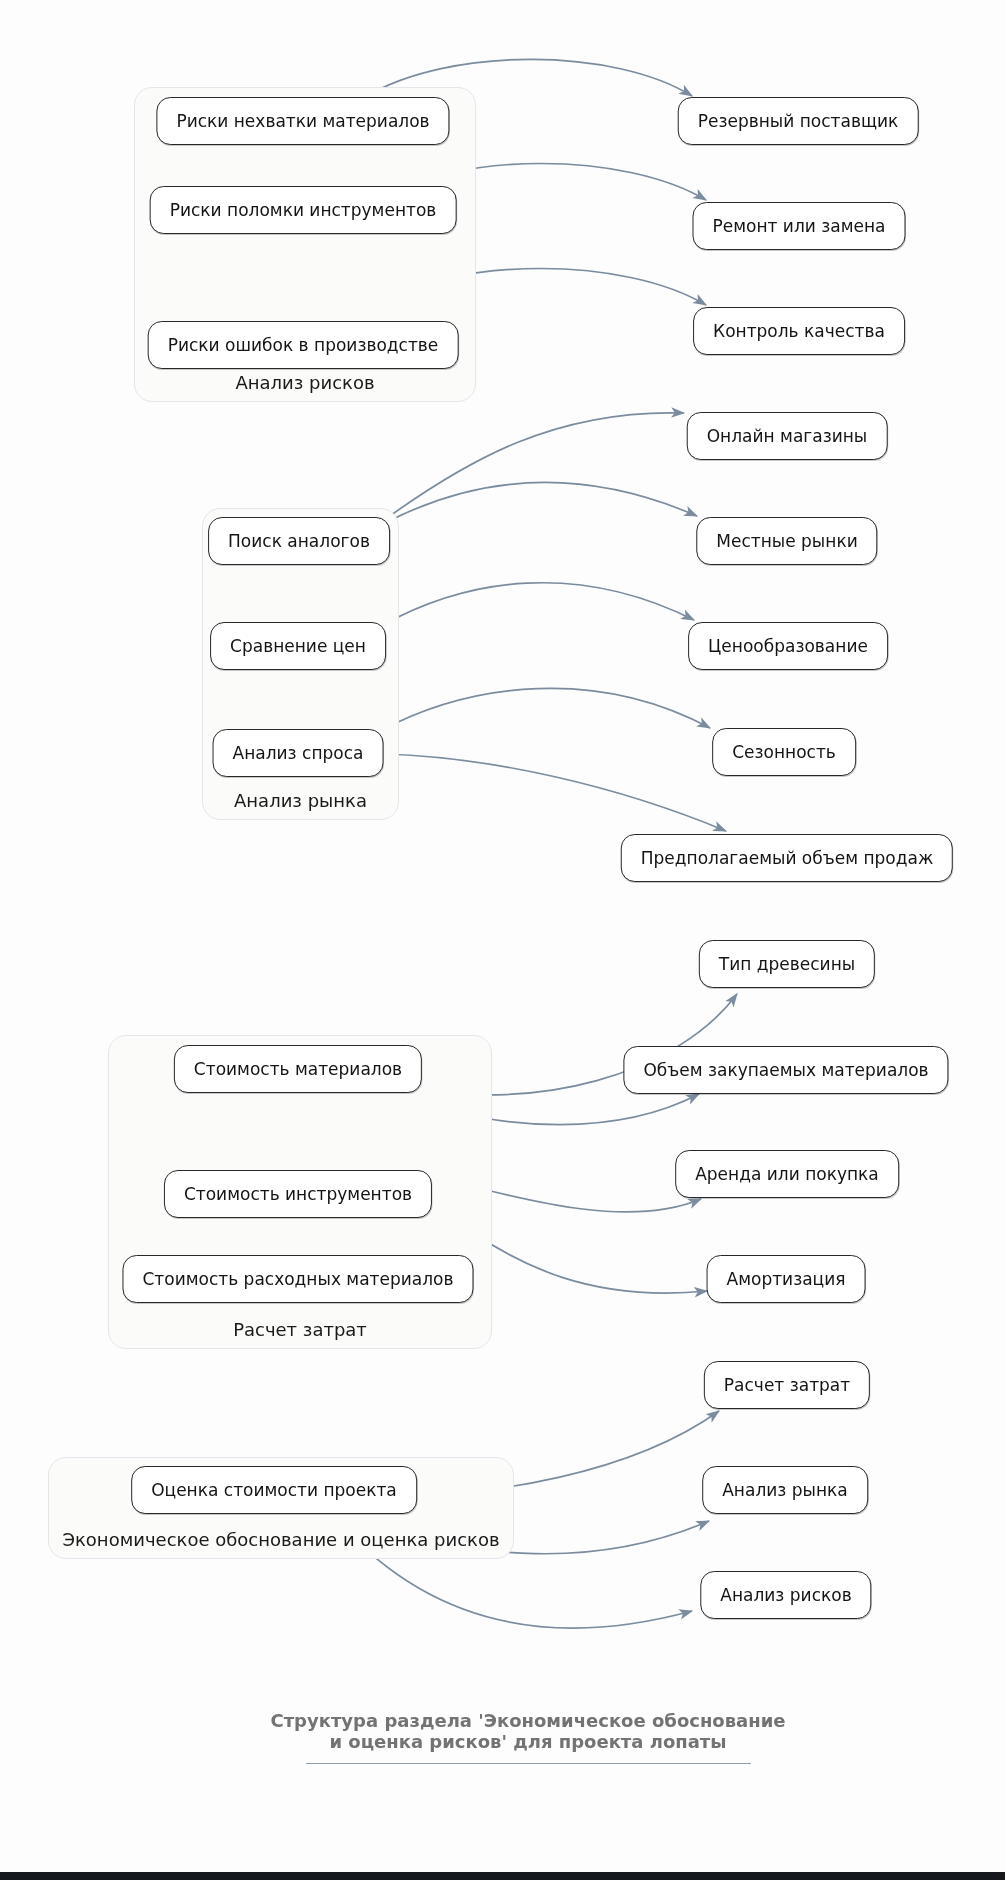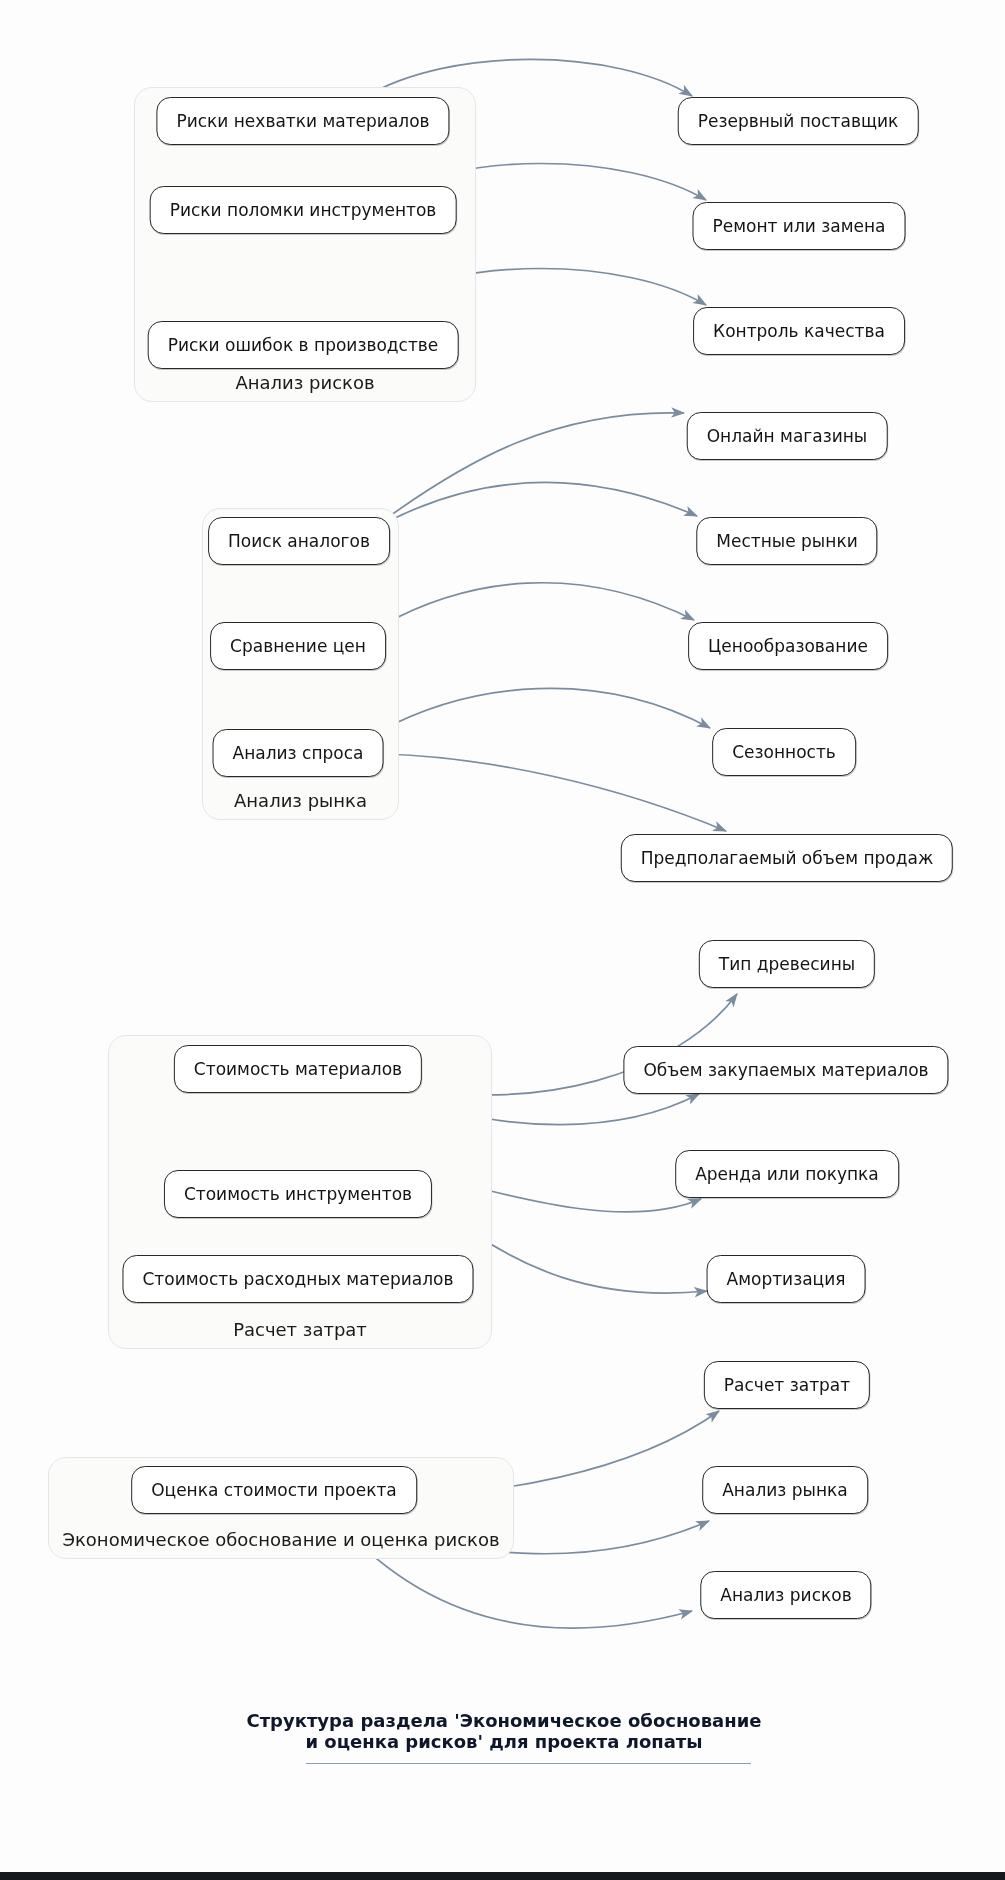--- a/index.html
+++ b/index.html
@@ -4,22 +4,22 @@
 <style>
   html,body{margin:0;padding:0;}
   body{font-family:"DejaVu Sans","Liberation Sans",sans-serif;background:#ffffff;}
   #canvas{position:relative;width:1005px;height:1880px;background:#fdfdfd;overflow:hidden;}
   #edges{position:absolute;left:0;top:0;width:1005px;height:1880px;pointer-events:none;}
   .group{position:absolute;border:1.5px solid #e4e6e9;border-radius:18px;background:#fbfbfa;}
   .glabel{position:absolute;left:0;right:0;bottom:8px;text-align:center;font-size:18px;color:#1a1a1a;white-space:nowrap;}
   .node{position:absolute;transform:translate(-50%,-50%);white-space:nowrap;background:#ffffff;
         border:1.6px solid #26282a;border-radius:14px;height:46px;line-height:46px;
         padding:0 19px;font-size:17px;color:#141414;box-shadow:0.5px 1px 0 rgba(40,40,40,.25);}
-  .footer-title{position:absolute;left:504px;transform:translateX(-50%);text-align:center;
-        font-weight:bold;font-size:18px;color:#0f172a;white-space:nowrap;}
+  .footer-title{position:absolute;left:528px;transform:translateX(-50%);text-align:center;
+        font-weight:bold;font-size:18px;color:#737373;white-space:nowrap;}
   .divider{position:absolute;height:1px;background:#8e9dae;}
   .copyright{position:absolute;left:528px;transform:translateX(-50%);font-size:18px;color:#8a99ab;white-space:nowrap;}
   .bottom-bar{position:absolute;left:0;right:0;bottom:0;height:8px;background:#15181c;}
 </style>
 </head>
 <body>
 
 <div id="canvas">
 
   <svg id="edges" viewBox="0 0 1005 1880" xmlns="http://www.w3.org/2000/svg">

